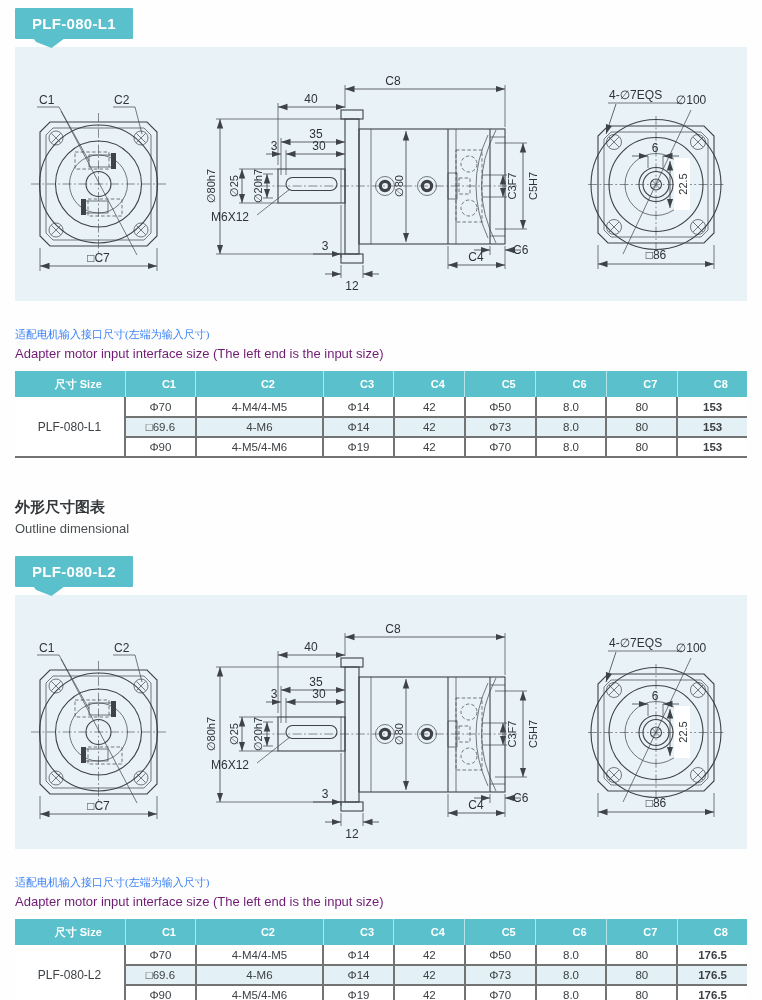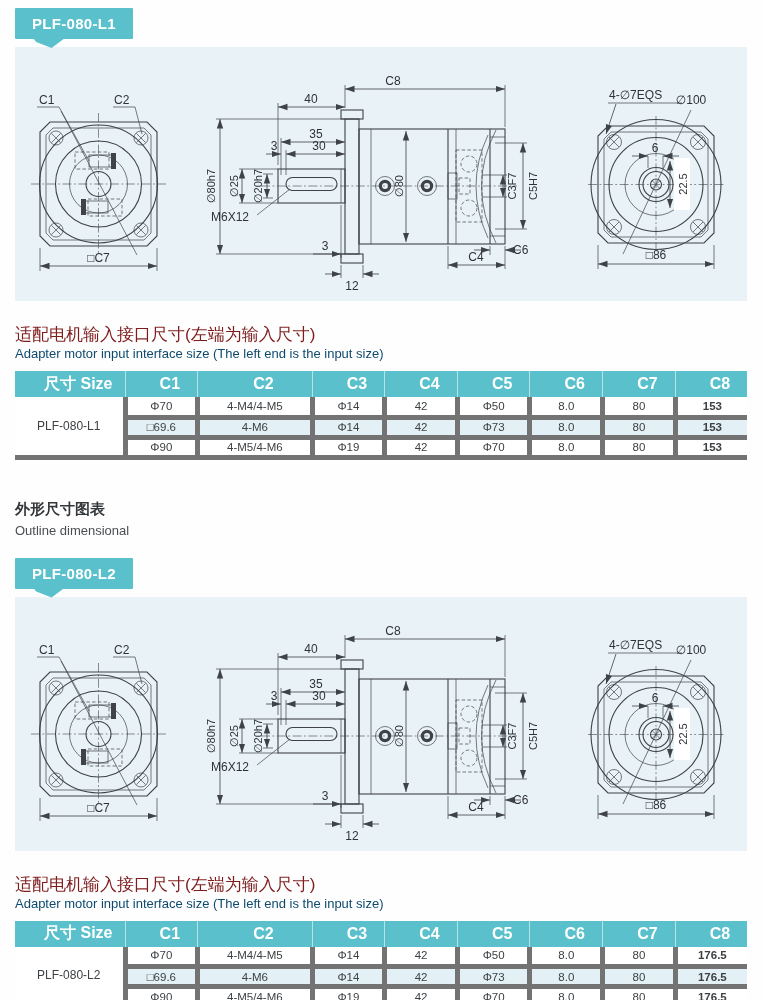--- a/index.html
+++ b/index.html
@@ -18,38 +18,38 @@
     content: ""; position: absolute; left: 18px; bottom: -9px;
     width: 32px; height: 10px; background: var(--accent);
     clip-path: polygon(0 0, 100% 0, 58% 100%, 10% 40%);
   }
   .panel {
     margin: 8px 15px 0 15px; width: 732px; height: 254px;
     background: var(--panel);
   }
   .panel svg { display: block; }
   .note { margin: 24px 15px 0 15px; }
-  .note .zh { font-size: 17px; color: #7f1d1d; line-height: 19px; }
-  .note .en { font-size: 13px; color: #0c4a6e; line-height: 19px; }
+  .note .zh { font-size: 11px; color: #3b82f6; line-height: 19px; font-family: Liberation Serif, serif; }
+  .note .en { font-size: 13px; color: #701a75; line-height: 19px; }
   .section-heading { margin: 40px 15px 12px 15px; }
   .section-heading .zh { font-size: 15px; font-weight: bold; color: #34383b; }
   .section-heading .en { font-size: 13px; color: #4a4f53; margin-top: 4px; }
   table.size-table {
     width: 732px; margin: 8px 15px 0 15px; border-collapse: collapse;
     border-bottom: 2px solid #70757b;
   }
   table.size-table th {
-    background: var(--accent); color: #fff; font-size: 16px; font-weight: bold;
+    background: var(--accent); color: #fff; font-size: 11px; font-weight: bold;
     height: 26px; border-right: 1px solid rgba(255,255,255,.55); padding-left: 17px;
   }
   table.size-table th:last-child { border-right: none; }
   table.size-table th:first-child { width: 110px; }
   table.size-table td {
     text-align: center; font-size: 11.5px; color: #3d4144; height: 20px;
-    border: 5px solid #737373; background: #fff;
+    border: 2px solid #737373; background: #fff;
   }
   table.size-table td:last-child { border-right: none; font-weight: bold; }
   table.size-table td.model-cell { border-left: none; font-size: 12px; }
   table.size-table tbody tr:first-child td { border-top: none; }
   table.size-table tbody tr:nth-child(2) td { background: var(--stripe); }
   
   svg .ln { fill: none; stroke: #3f4347; stroke-width: 1.1; }
   svg .tn { fill: none; stroke: #3f4347; stroke-width: 0.7; }
   svg .dsh { fill: none; stroke: #3f4347; stroke-width: 0.7; stroke-dasharray: 3.5 2.2; }
   svg .cl  { fill: none; stroke: #3f4347; stroke-width: 0.6; stroke-dasharray: 9 2.5 1.8 2.5; }

